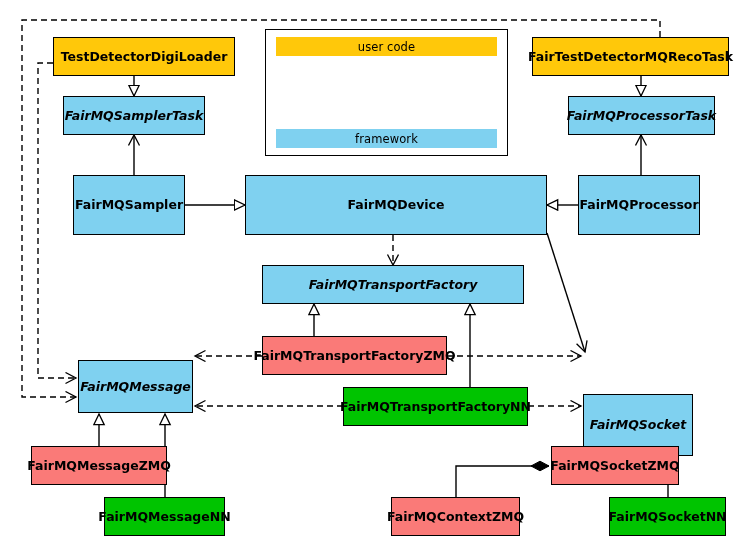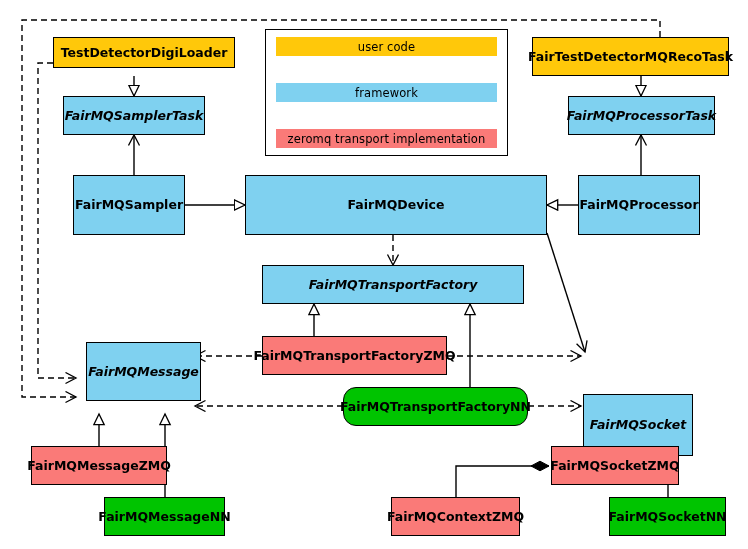--- a/index.html
+++ b/index.html
@@ -134,21 +134,21 @@
       <line x1="607" y1="446" x2="607" y2="414" marker-end="url(#hollow-tri)"></line>
 
       <line x1="668" y1="497" x2="668" y2="414" marker-end="url(#hollow-tri)"></line>
 
       <path d="M456,497 L456,466 L549,466" marker-end="url(#solid-diamond)"></path>
 
     </g>
   </svg>
 
   <div id="node-layer">
-      <div class="node fill-user" style="left: 53px; top: 37px; width: 182px; height: 31px;">
+      <div class="node fill-user" style="left: 53px; top: 37px; width: 182px; height: 39px;">
         <span>TestDetectorDigiLoader</span>
       </div>
       <div class="node fill-user" style="left: 532px; top: 37px; width: 197px; height: 39px;">
         <span>FairTestDetectorMQRecoTask</span>
       </div>
       <div class="node fill-fw abstract" style="left: 63px; top: 96px; width: 142px; height: 39px;">
         <span>FairMQSamplerTask</span>
       </div>
       <div class="node fill-fw abstract" style="left: 568px; top: 96px; width: 147px; height: 39px; align-items: center;">
         <span>FairMQProcessorTask</span>
@@ -161,24 +161,24 @@
       </div>
       <div class="node fill-fw" style="left: 578px; top: 175px; width: 122px; height: 60px;">
         <span>FairMQProcessor</span>
       </div>
       <div class="node fill-fw abstract" style="left: 262px; top: 265px; width: 262px; height: 39px;">
         <span>FairMQTransportFactory</span>
       </div>
       <div class="node fill-zmq" style="left: 262px; top: 336px; width: 185px; height: 39px;">
         <span>FairMQTransportFactoryZMQ</span>
       </div>
-      <div class="node fill-nn" style="left: 343px; top: 387px; width: 185px; height: 39px; border-radius: 13px;">
+      <div class="node fill-nn" style="left: 343px; top: 387px; width: 185px; height: 39px;">
         <span>FairMQTransportFactoryNN</span>
       </div>
-      <div class="node fill-fw abstract" style="left: 78px; top: 342px; width: 115px; height: 59px; margin-left: 8px;">
+      <div class="node fill-fw abstract" style="left: 78px; top: 360px; width: 115px; height: 53px;">
         <span>FairMQMessage</span>
       </div>
       <div class="node fill-fw abstract" style="left: 583px; top: 350px; width: 110px; height: 62px; margin-top: 44px;">
         <span>FairMQSocket</span>
       </div>
       <div class="node fill-zmq" style="left: 31px; top: 446px; width: 136px; height: 39px;">
         <span>FairMQMessageZMQ</span>
       </div>
       <div class="node fill-nn" style="left: 104px; top: 497px; width: 121px; height: 39px;">
         <span>FairMQMessageNN</span>
@@ -194,18 +194,15 @@
       </div>
     </div>
 
   <div id="legend">
     <div class="legend-row fill-user">
       <span>user code</span>
     </div>
     <div class="legend-row fill-fw">
       <span>framework</span>
     </div>
-    <div class="legend-row fill-zmq">
-      <span>zeromq transport implementation</span>
-    </div>
   </div>
 
 </div>
 
 </body></html>

